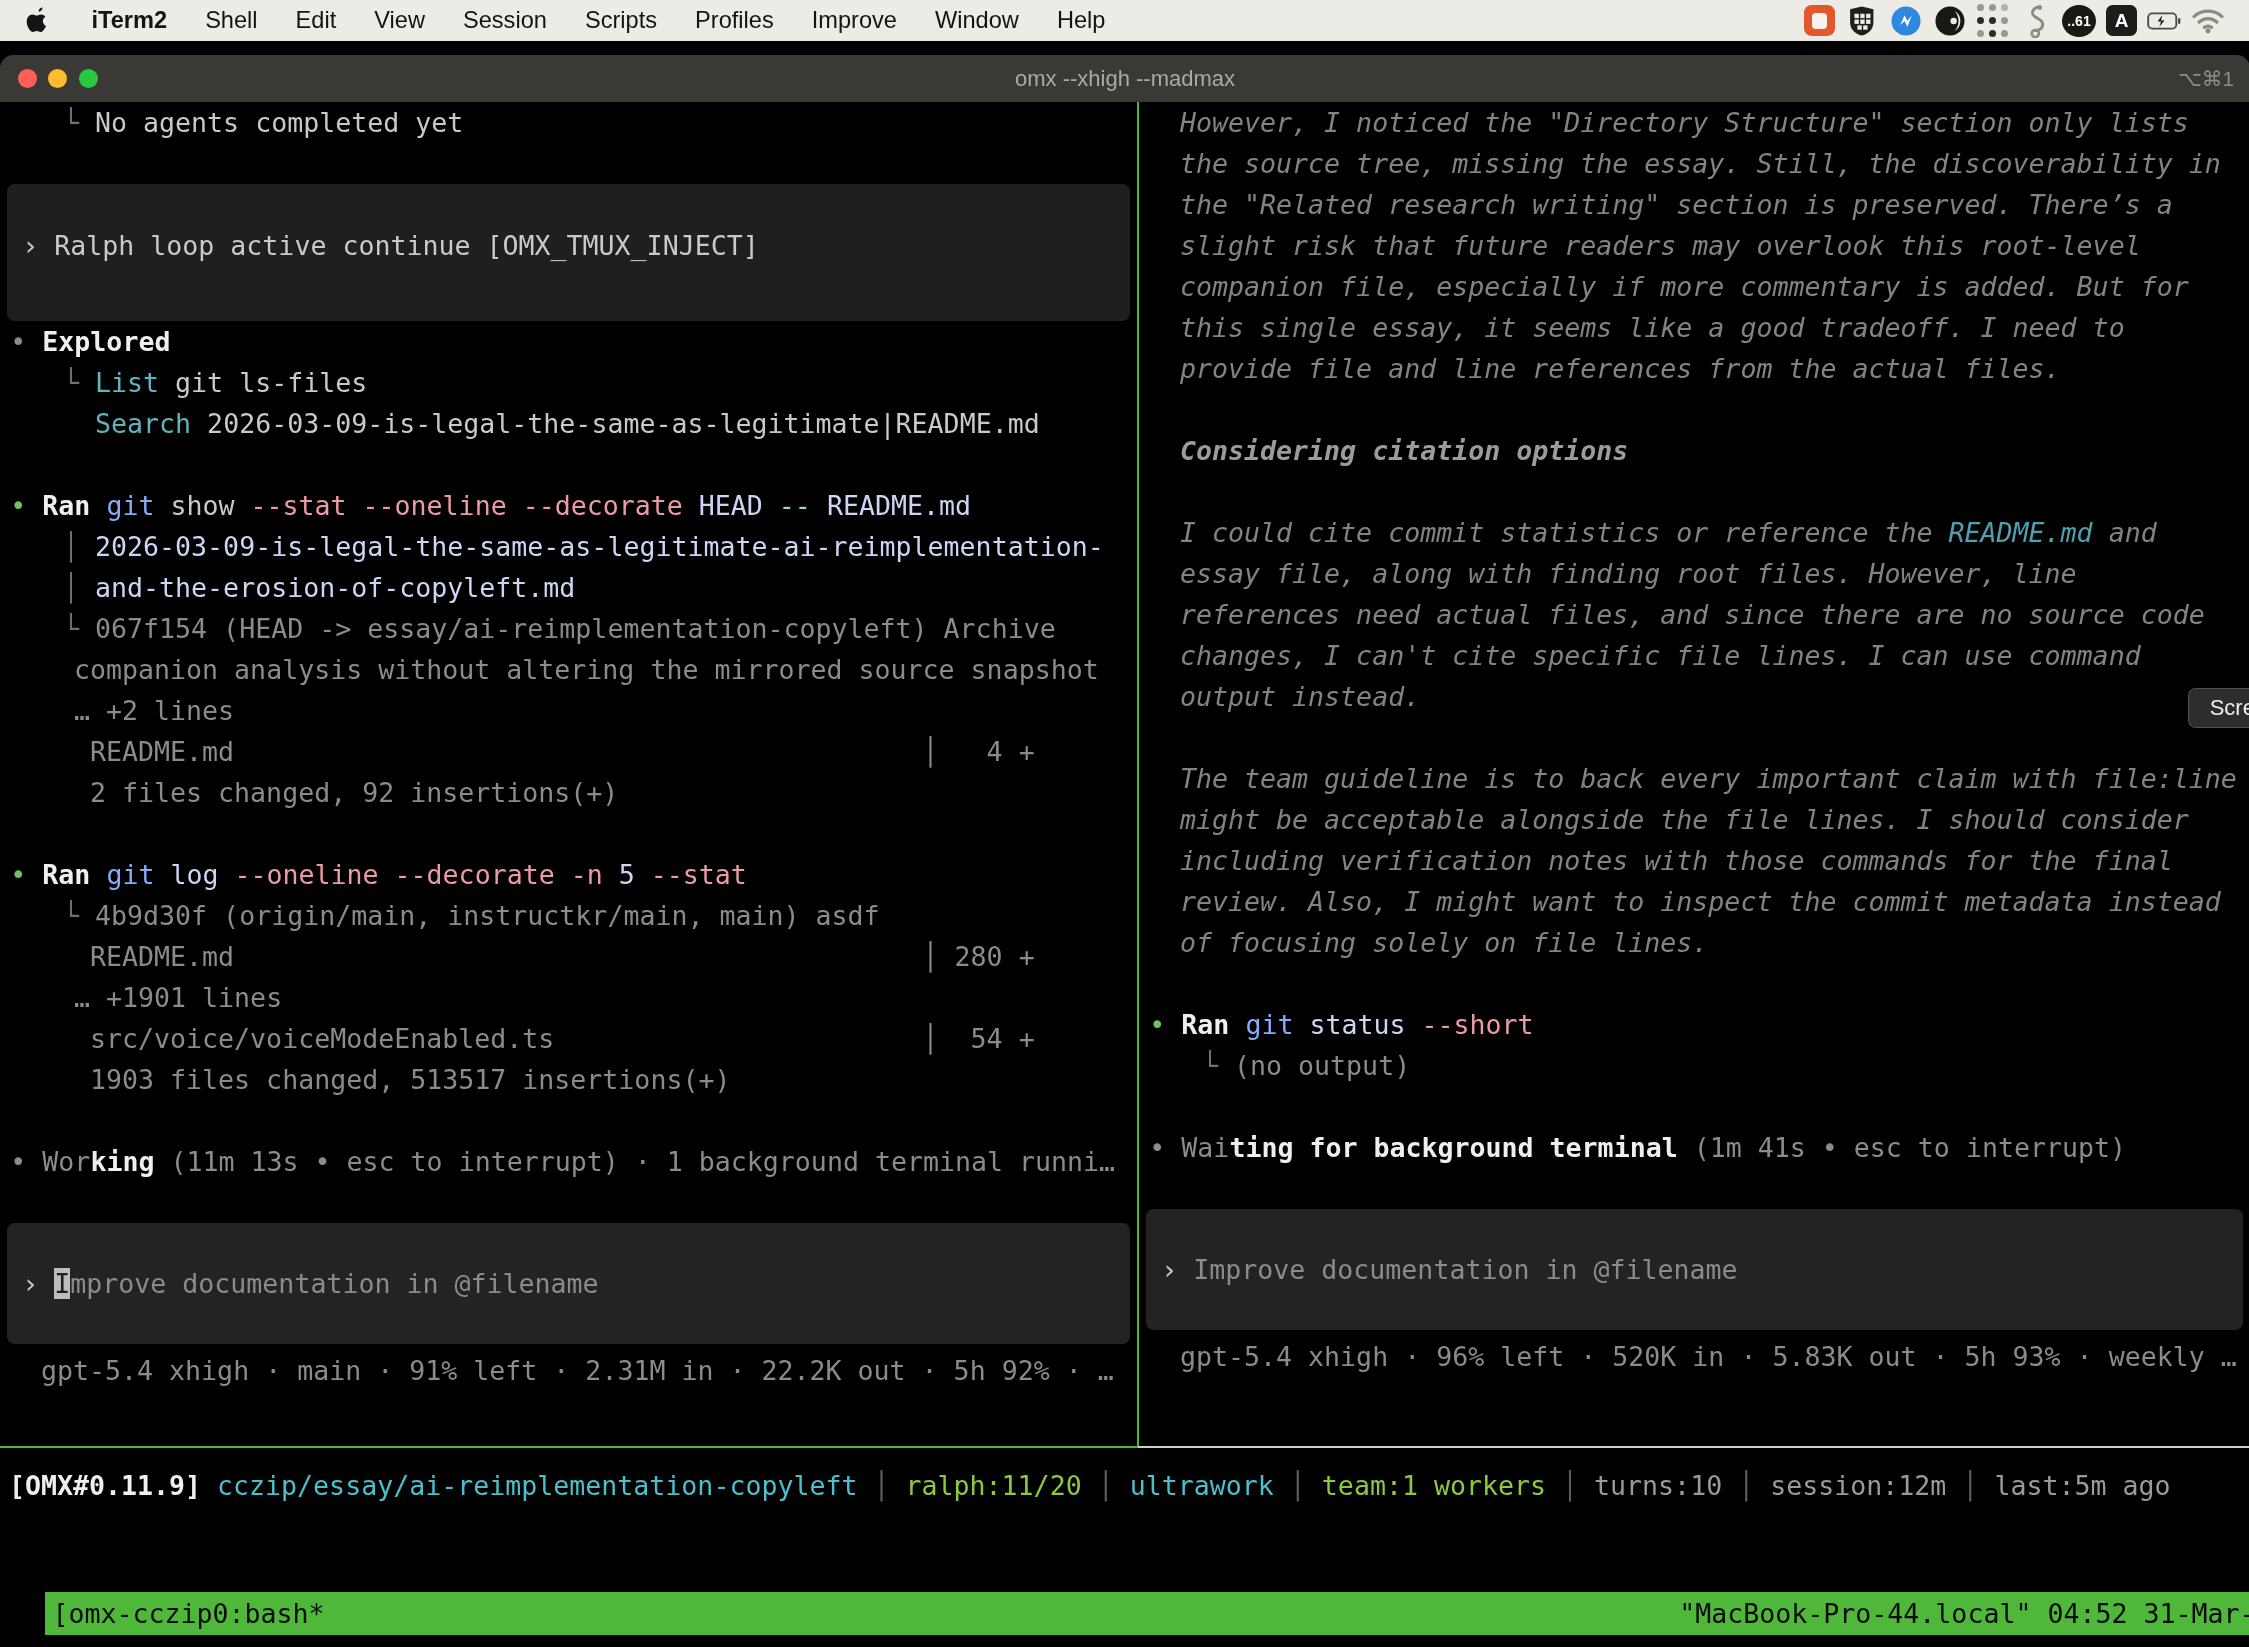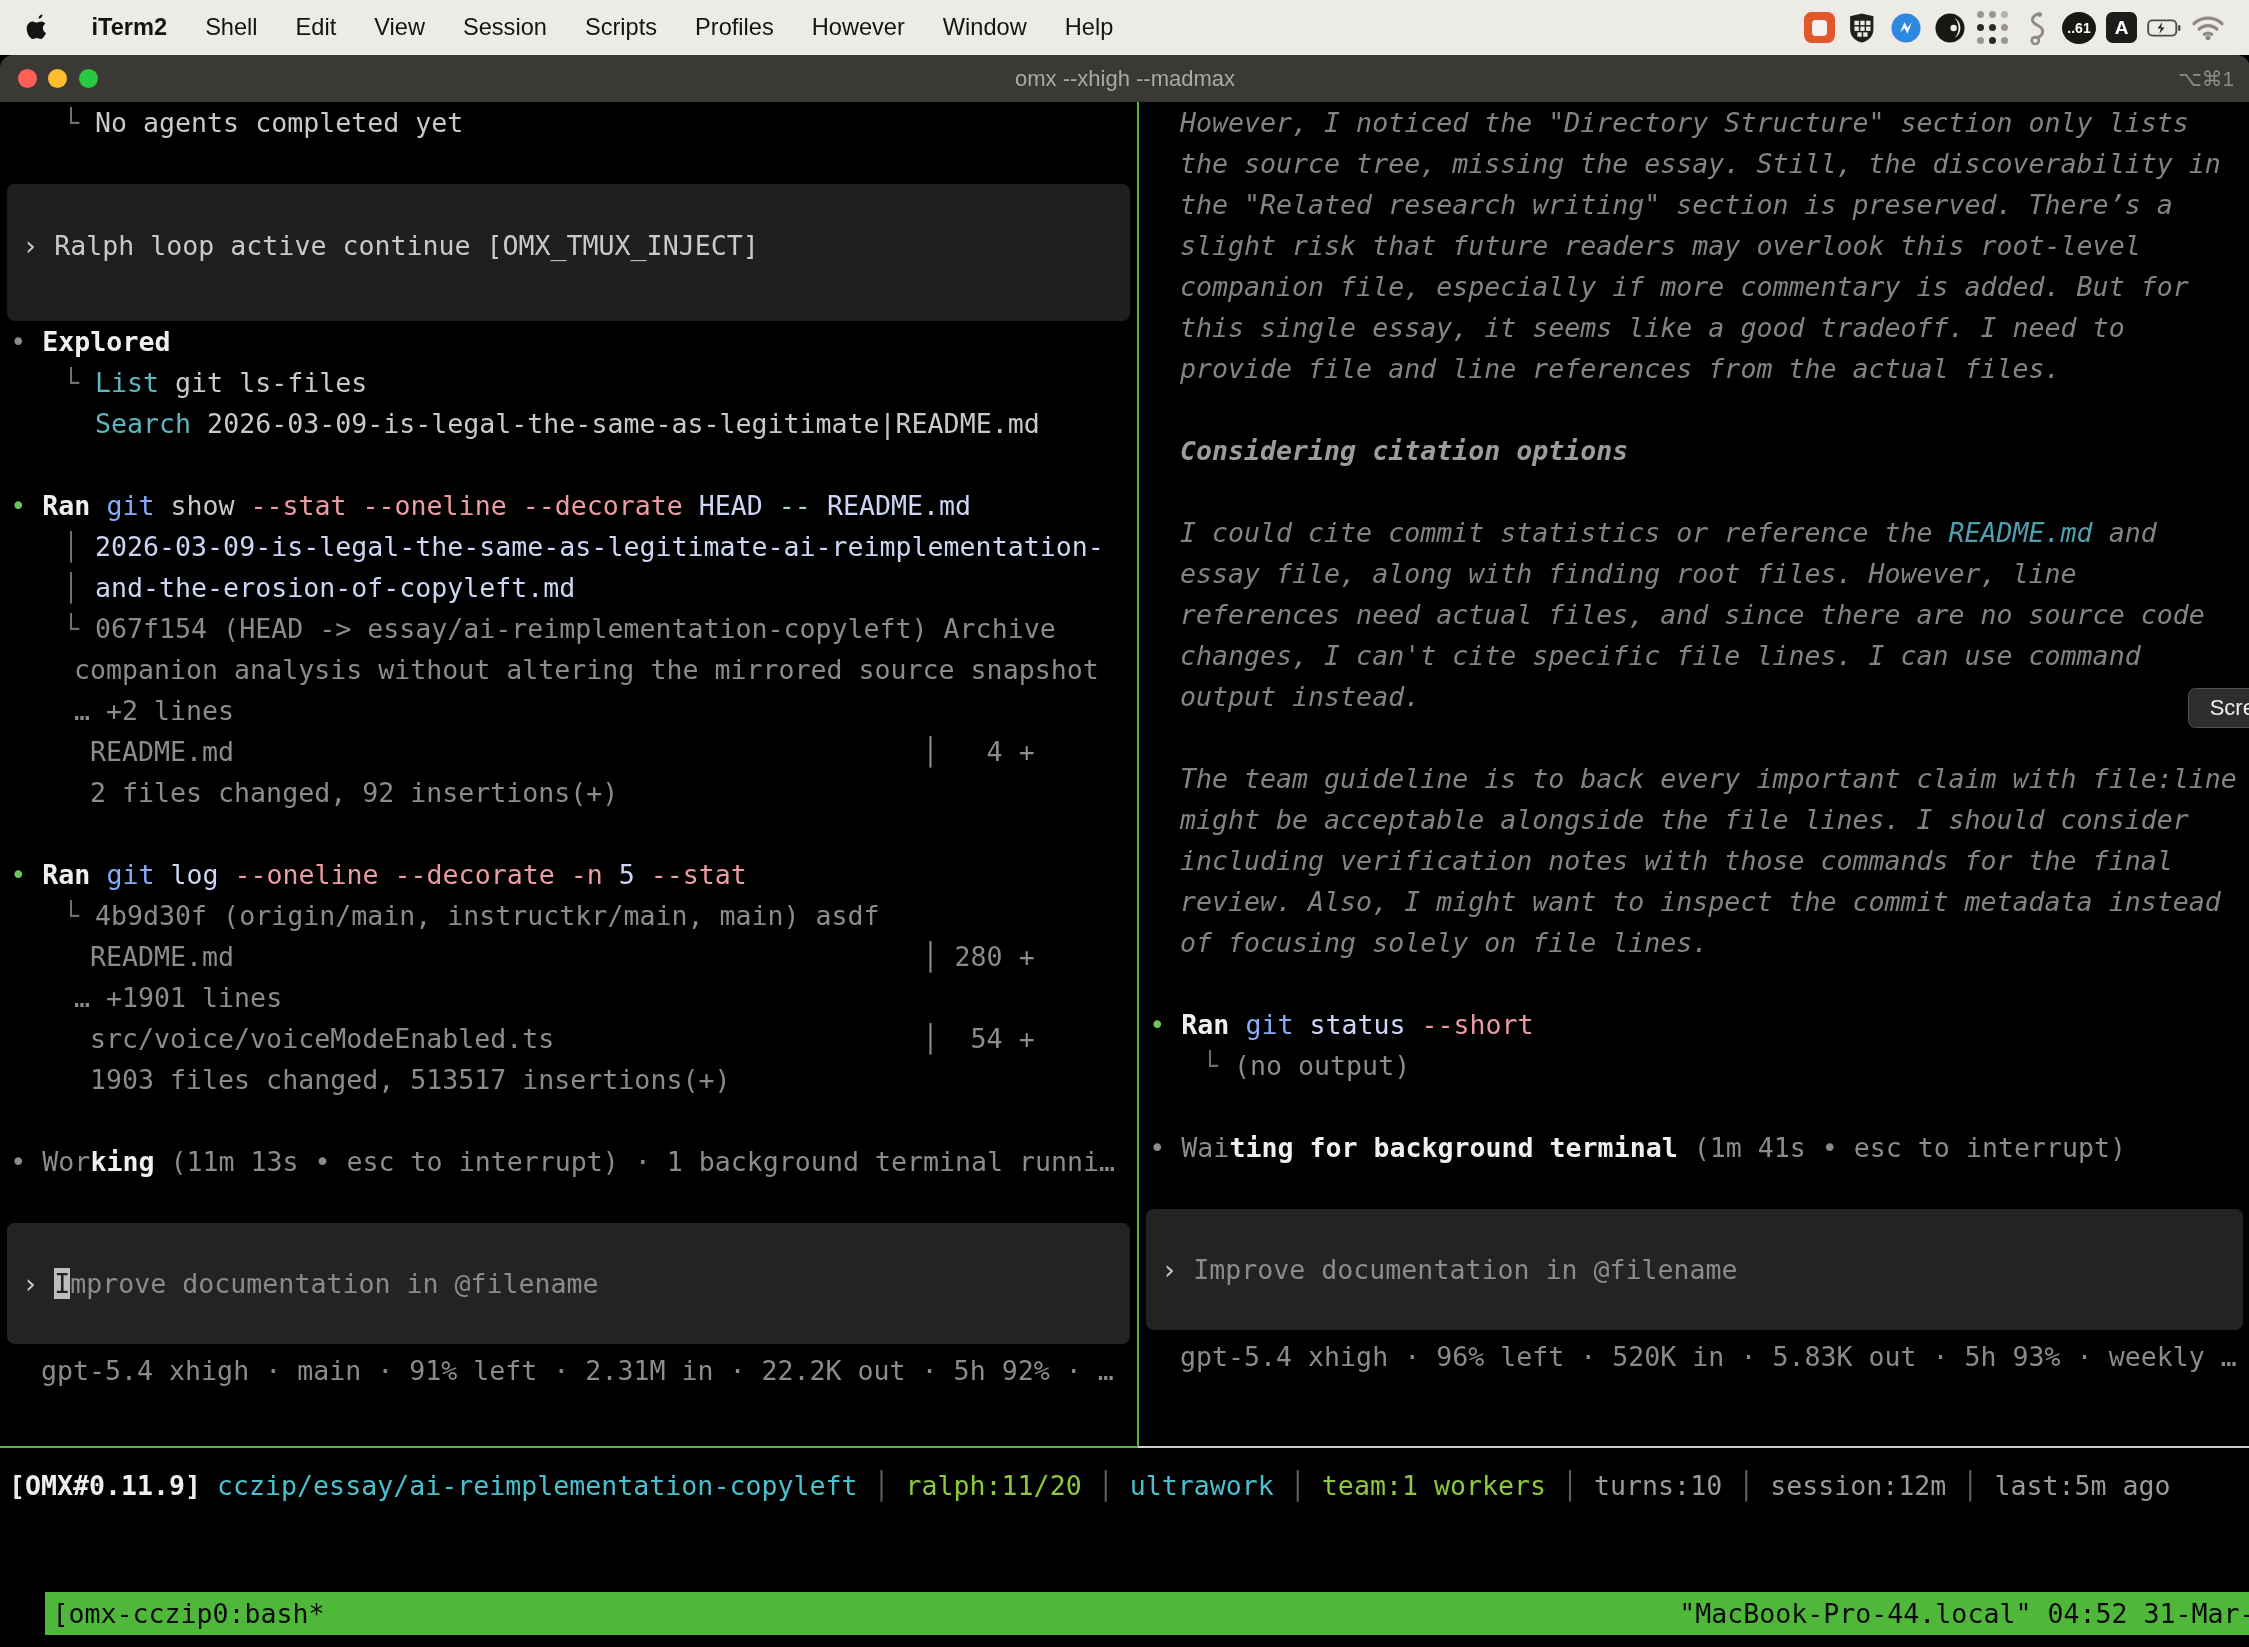--- a/index.html
+++ b/index.html
@@ -1,20 +1,20 @@
 <!DOCTYPE html>
 <html style="--menubar_bg: #edebe5; --titlebar_bg: #3a3936; --box_bg: #1f1f1f; --input_bg: #232323; --text_light: #c9c9c9; --text_dim: #8b8b8b; --bold_white: #efefef; --cyan: #5fb4bf; --green: #6ec45c; --blue: #86abf8; --pink: #eb9ba1; --lavender: #ccd5f4; --mint: #9ed8ba; --teal_link: #4f9fae; --status_cyan: #4cbfcc; --status_lime: #8cc93f; --tmux_green: #4fb83b; --border_gray: #cfcfcf;font-size:11.8px"><head>
 <meta charset="utf-8">
 <style>
   * { margin:0; padding:0; box-sizing:border-box; }
   html,body { width:2250px; height:1648px; overflow:hidden; background:#000; }
   body { font-family:"Liberation Sans", sans-serif; position:relative; }
 
   
-  .menubar { position:absolute; left:0; top:0; width:2250px; height:55px;
+  .menubar { position:absolute; left:0; top:0; width:2250px; height:41px;
     background:var(--menubar_bg,#edebe5); display:flex; align-items:center;
     padding:0 25px; font-size:23.6px; color:#141414; }
   .apple { width:29.5px; height:32px; display:flex; align-items:center; margin-right:37px; }
   .menu-items { display:flex; gap:38px; align-items:center; }
   .mi { cursor:default; }
   .mi.b { font-weight:bold; }
   .menu-status { margin-left:auto; display:flex; gap:10px; align-items:center; }
   .micon { width:34px; height:34px; display:flex; align-items:center; justify-content:center; position:relative; }
   .chat { background:#e2572b; border-radius:7.4px; width:31px; height:31px; }
   .chat-in { width:14.8px; height:16px; background:#f6f1ea; border-radius:3.7px; display:block; }
@@ -106,21 +106,21 @@
       </svg>
   </span>
   <div class="menu-items" id="menu-items">
       <span class="mi b">iTerm2</span>
       <span class="mi">Shell</span>
       <span class="mi">Edit</span>
       <span class="mi">View</span>
       <span class="mi">Session</span>
       <span class="mi">Scripts</span>
       <span class="mi">Profiles</span>
-      <span class="mi">However</span>
+      <span class="mi">Improve</span>
       <span class="mi">Window</span>
       <span class="mi">Help</span>
     </div>
   <div class="menu-status">
     <span class="micon chat">
         <span class="chat-in"></span>
       </span>
     <span class="micon">
       <svg class="shieldsvg" width="29.5" height="32" viewBox="0 0 20 22">
           <path fill="#201f1c" d="M10 1l8 2v9c0 5-4 8-8 9-4-1-8-4-8-9V3z"></path>

